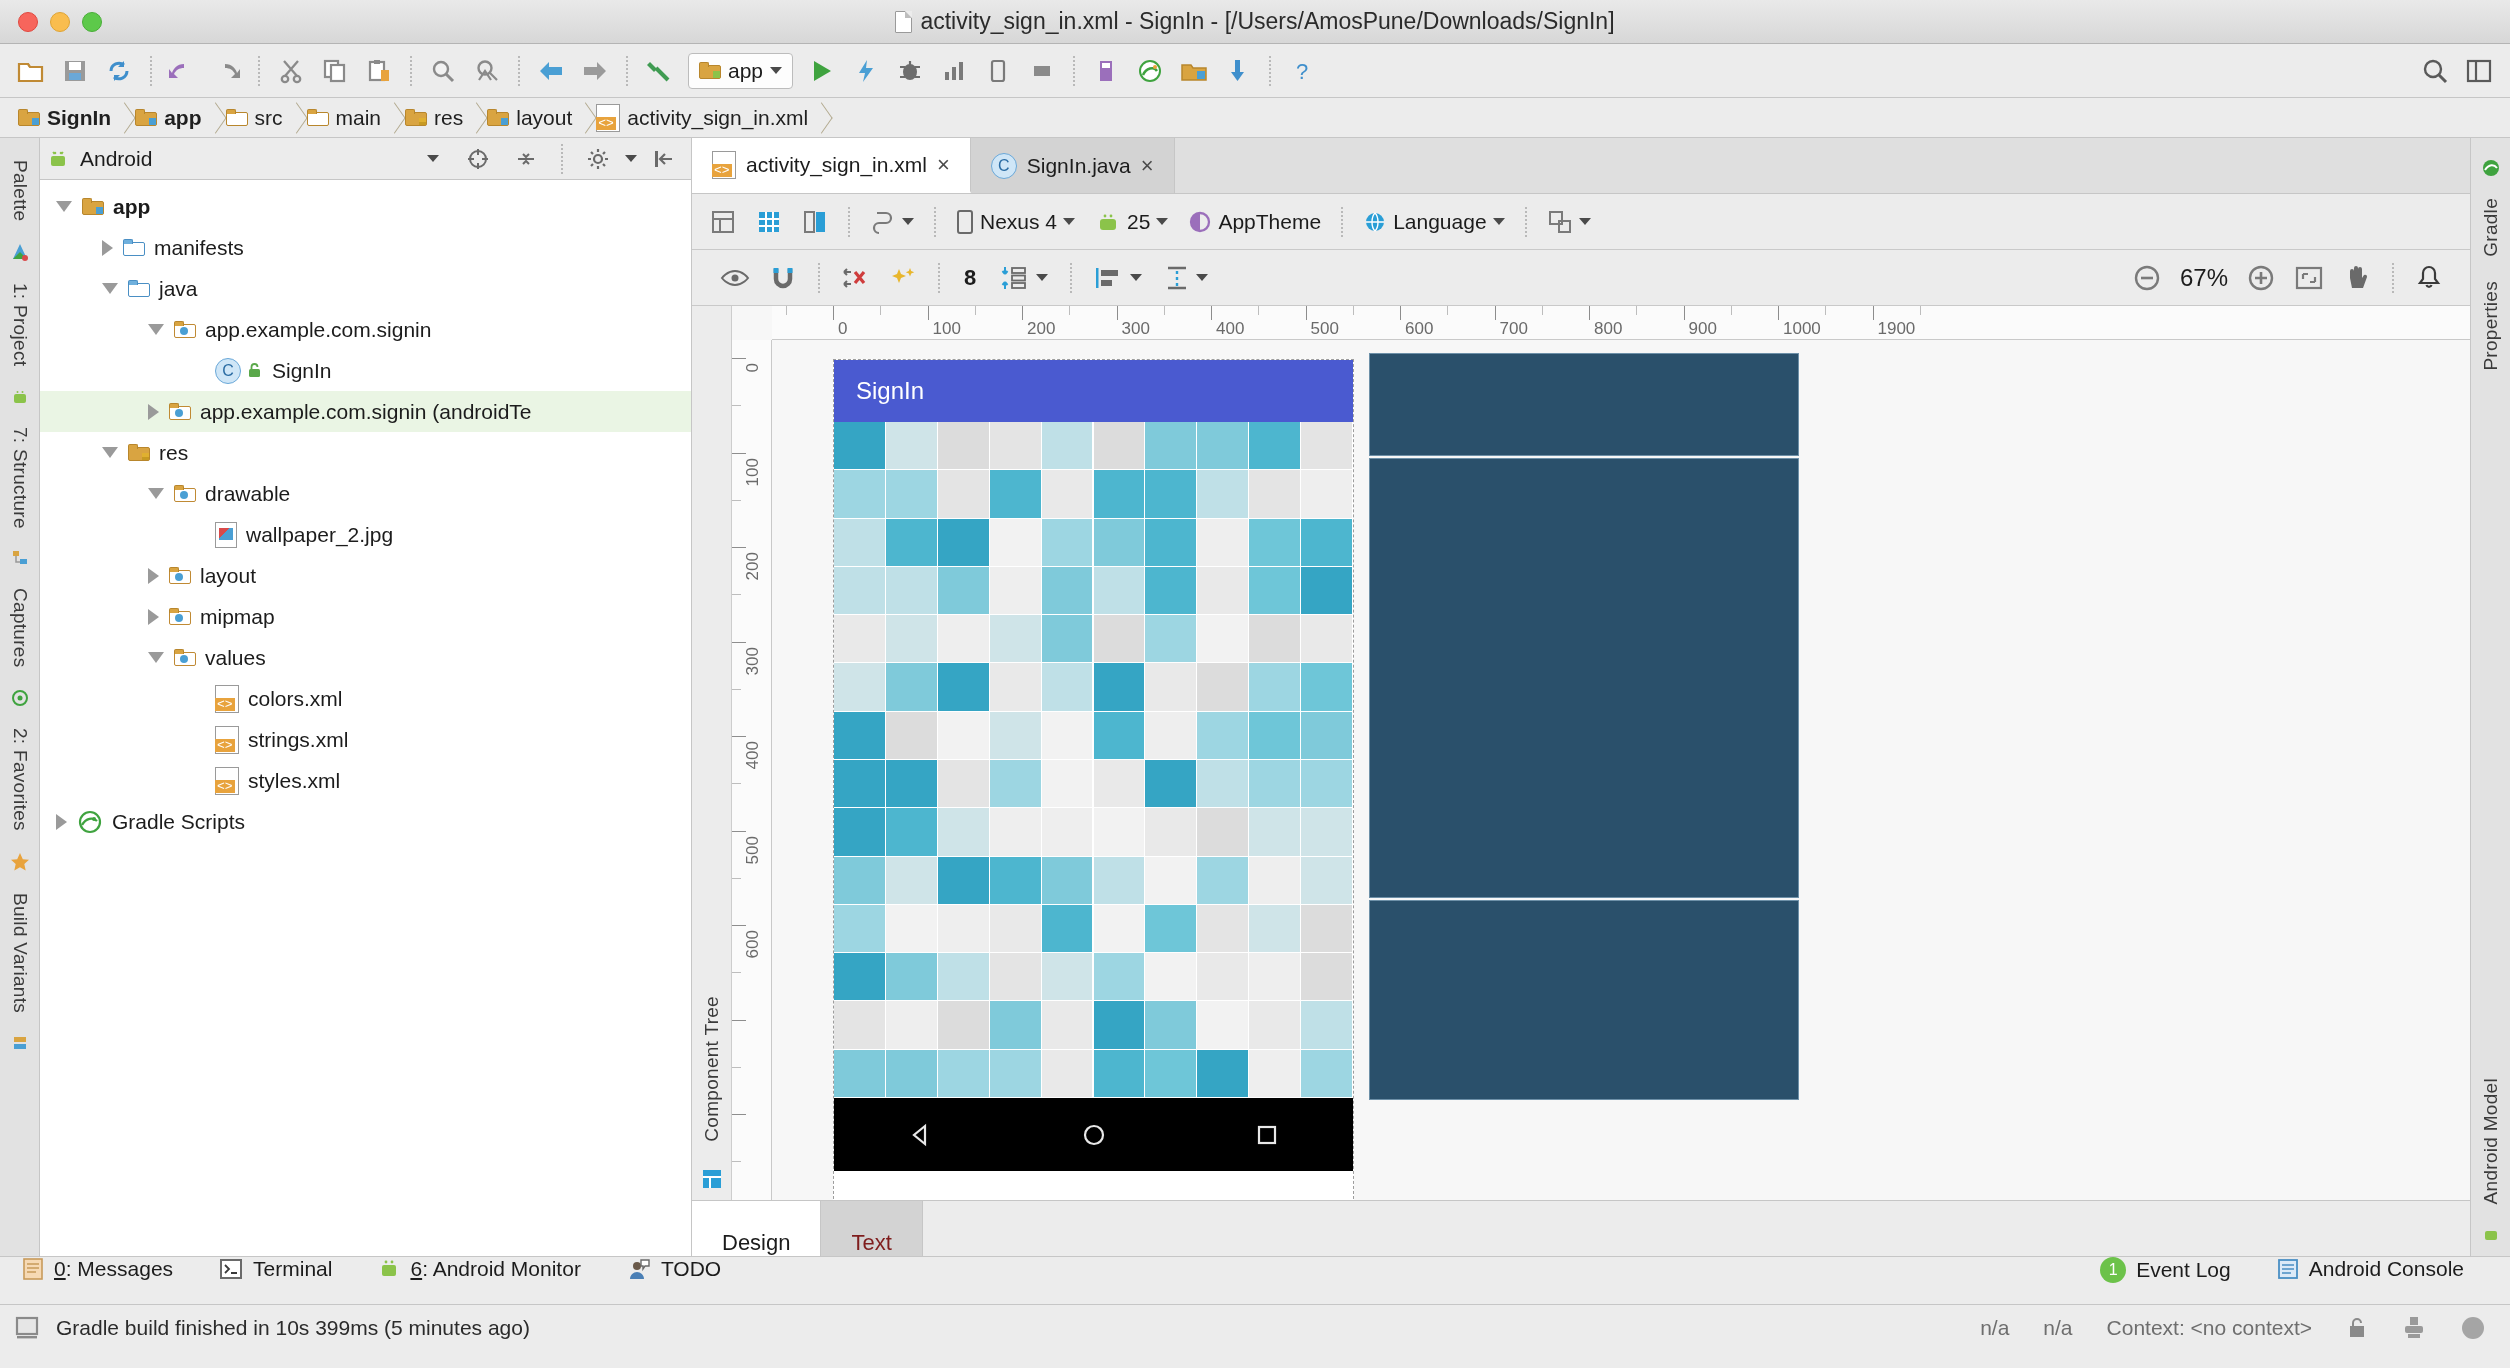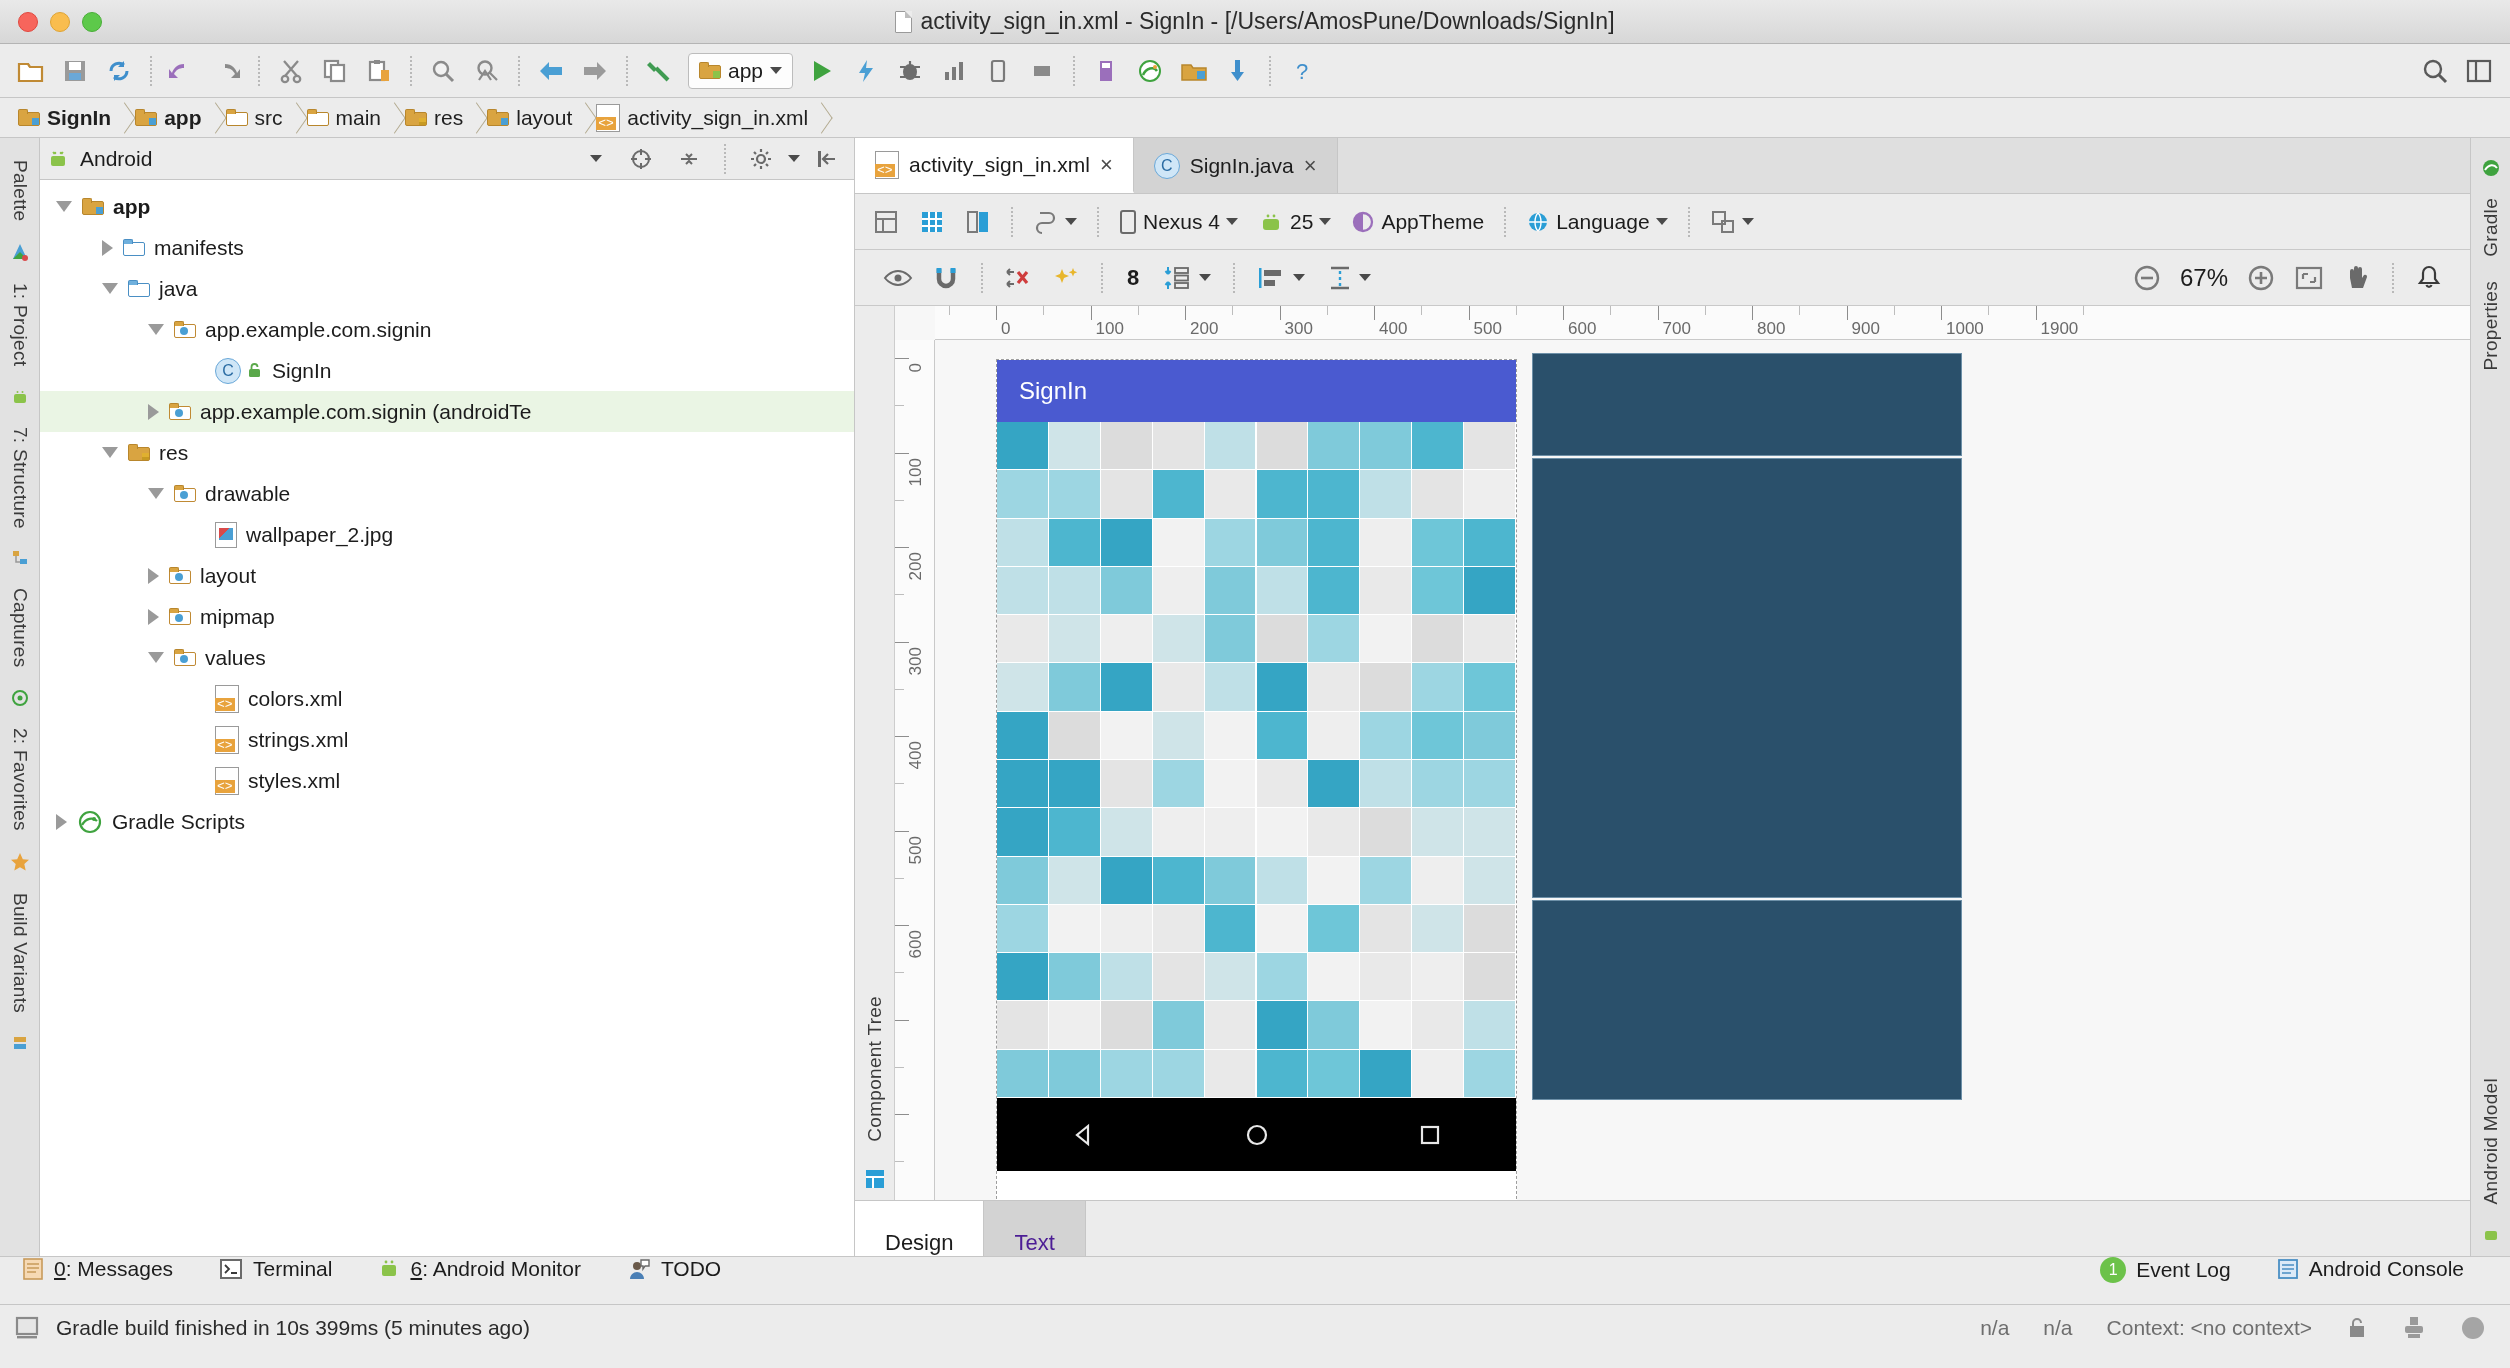--- a/index.html
+++ b/index.html
@@ -95,21 +95,21 @@
     padding-top:10px;gap:0;flex:none;
   }
   .railtxt {
     writing-mode:vertical-rl; font-size:19px;color:#3a3a3a;
     padding:12px 0; white-space:nowrap; letter-spacing:.3px;
   }
   .railtxt.flip{ transform:rotate(180deg); }
   .railicon{ margin:8px 0; }
 
   
-  #project { width:815px;background:#fff;display:flex;flex-direction:column;flex:none;
+  #project { width:652px;background:#fff;display:flex;flex-direction:column;flex:none;
     border-right:1px solid #c6c6c6; }
   #projhdr {
     height:42px;background:#ececec;border-bottom:1px solid #c6c6c6;
     display:flex;align-items:center;padding:0 6px;gap:6px;
   }
   #projhdr .ttl{font-size:21px;flex:1;padding-left:4px;}
   #tree{flex:1;overflow:hidden;padding-top:6px;font-size:21px;}
   .trow{display:flex;align-items:center;height:41px;padding-left:12px;white-space:nowrap;overflow:hidden;}
   .trow.sel{background:#c9c9c9;}
   .trow.green{background:#eaf5e4;}
@@ -160,21 +160,21 @@
   #navbar{height:73px;background:#000;display:flex;align-items:center;justify-content:space-around;}
   .navglyph{width:30px;height:30px;}
   #sidepanel{position:absolute;left:637px;top:47px;width:430px;}
   .sp1{height:103px;background:#2a506b;border:1px solid #6d90a8;}
   .sp2{height:440px;background:#2a506b;border:1px solid #6d90a8;margin-top:2px;}
   .sp3{height:200px;background:#2a506b;border:1px solid #6d90a8;margin-top:2px;}
 
   #bottomtabs{height:56px;background:#ececec;border-top:1px solid #c6c6c6;display:flex;align-items:flex-end;}
   .btab{height:55px;display:flex;align-items:flex-end;padding:0 30px;font-size:22px;border-right:1px solid #c6c6c6;}
   .btab.active{background:#fff;}
-  .btab.inactive{background:#d3d3d3;color:#4c1d95;}
+  .btab.inactive{background:#d3d3d3;color:#7f1d1d;}
 
   
   #rrail{width:40px;background:#e2e2e2;border-left:1px solid #c6c6c6;flex:none;
     display:flex;flex-direction:column;align-items:center;padding-top:12px;}
 
   
   #toolwindow-bar{height:48px;background:#ececec;border-top:1px solid #c6c6c6;display:flex;align-items:flex-start;padding:0 22px;}
   .twbtn{display:flex;align-items:center;gap:10px;margin-right:46px;font-size:21px;}
   .twbtn u{text-decoration:underline;}
   #statusline{height:46px;background:#ececec;border-top:1px solid #c6c6c6;display:flex;align-items:center;padding:0 14px;font-size:21px;color:#2b2b2b;}

